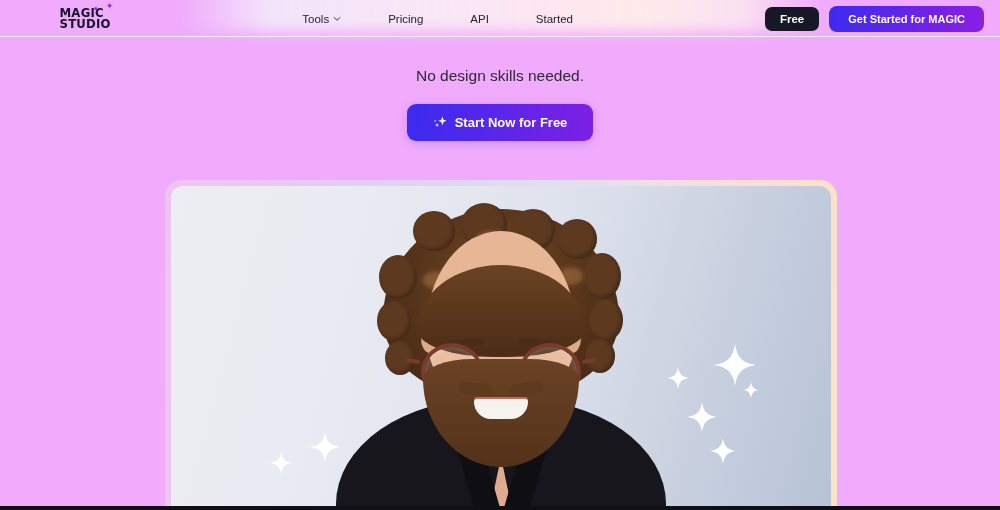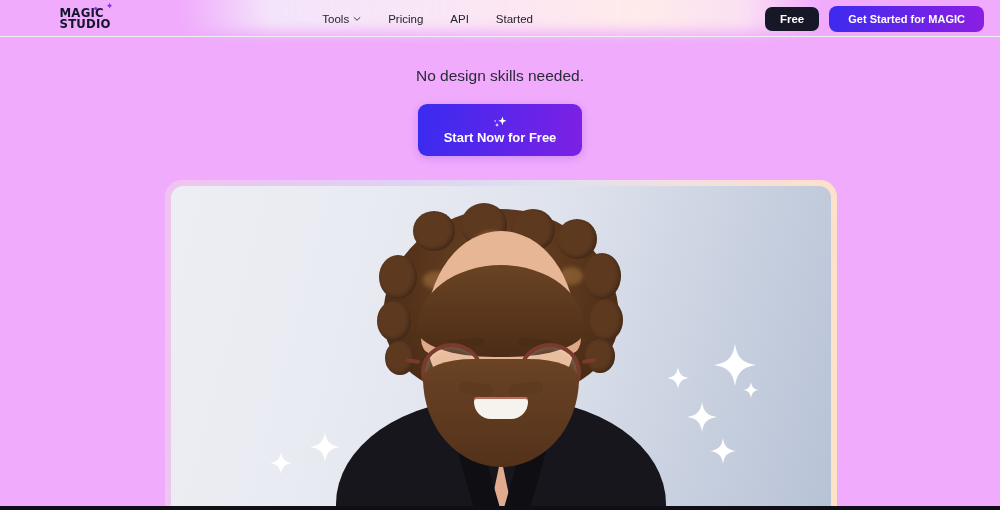--- a/index.html
+++ b/index.html
@@ -75,21 +75,21 @@
 
   
   .nav {
     display:flex; align-items:center; gap:27px;
     margin:0 auto;
     padding-right:20px;
   }
   .nav-item {
     display:flex; align-items:center; gap:4px;
     font-size:11.5px; color:#23232e;
-    cursor:pointer; white-space:nowrap;
+    cursor:pointer; white-space:nowrap;margin-left:20px;
   }
   .chev { display:block; width:8px; height:8px; }
   .chev svg { display:block; }
 
   
   .actions { display:flex; align-items:center; gap:10px; }
   .btn-login {
     background:#171827; color:#ffffff;
     font-size:11.5px; font-weight:700;
     padding:6px 15px; border-radius:7px;
@@ -112,29 +112,28 @@
     margin-top:8px;
     font-size:15.5px;
     line-height:22px;
     color:#2a2a35;
     font-weight:400;
   }
   .subhead .l2 { display:block;margin-top:28px; }
 
   .cta-wrap { margin-top:17px; }
   .btn-start {
-    display:inline-flex; align-items:center; 
+    display:inline-flex; align-items:center; gap:7px;
     background:linear-gradient(95deg,#3a2bf0 0%,#5a26ea 48%,#7d20e4 100%);
     color:#ffffff;
     font-size:13px; font-weight:700;
     padding:11px 26px;
     border:none; border-radius:9px;
     cursor:pointer;
     box-shadow:0 2px 8px rgba(80,40,220,0.22);
-    flex-direction:column;
   }
   .sparkle-icn { display:inline-block; width:15px; height:15px; }
   .sparkle-icn svg { display:block; }
 
   
   .card {
     position:absolute;
     left:165px; top:180px;
     width:672px; height:345px;
     border-radius:17px;

